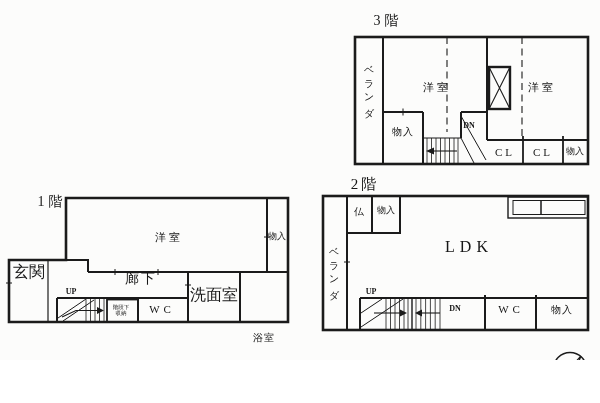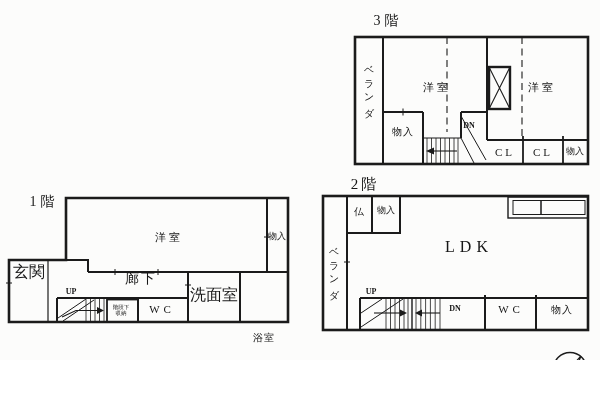--- a/index.html
+++ b/index.html
@@ -14,21 +14,21 @@
     position:absolute;transform:translate(-50%,-50%);
     white-space:nowrap;line-height:1.1;color:#161616;
   }
   .vert{
     writing-mode:vertical-rl;text-orientation:upright;
     letter-spacing:3px;
   }
   
   .l-f3-title{left:388px;top:21px;font-size:14px;letter-spacing:4px;}
   .l-f2-title{left:340px;top:184px;font-size:15px;letter-spacing:3px;margin-left:25px;}
-  .l-f1-title{left:44px;top:202px;font-size:14px;letter-spacing:4px;}
+  .l-f1-title{left:52px;top:202px;font-size:14px;letter-spacing:4px;}
   
   .l-f3-veranda{left:369px;top:86px;font-size:10px;}
   .l-f3-room-left{left:437px;top:87px;font-size:11px;letter-spacing:3px;}
   .l-f3-room-right{left:542px;top:87px;font-size:11px;letter-spacing:3px;}
   .l-f3-storage-left{left:403px;top:131px;font-size:10px;letter-spacing:1px;}
   .l-f3-dn{left:469px;top:126px;font-size:8px;font-weight:bold;}
   .l-f3-cl1{left:505px;top:152px;font-size:11px;letter-spacing:3px;}
   .l-f3-cl2{left:543px;top:152px;font-size:11px;letter-spacing:3px;}
   .l-f3-storage-right{left:575px;top:152px;font-size:9px;}
   

